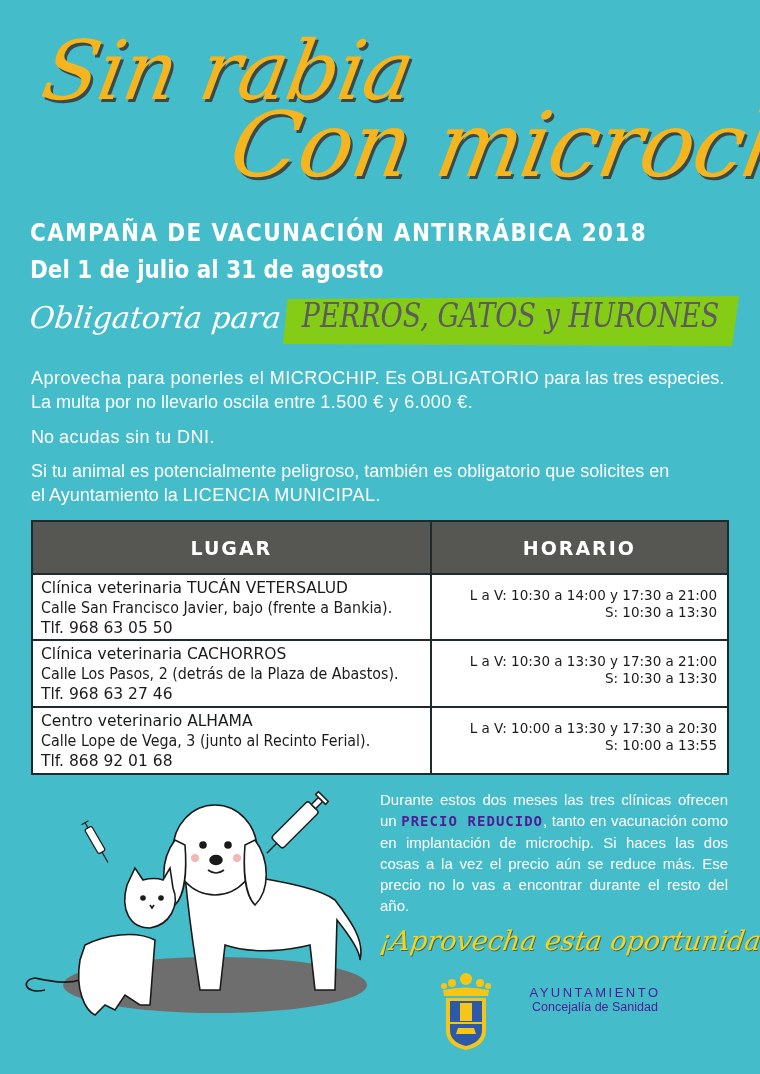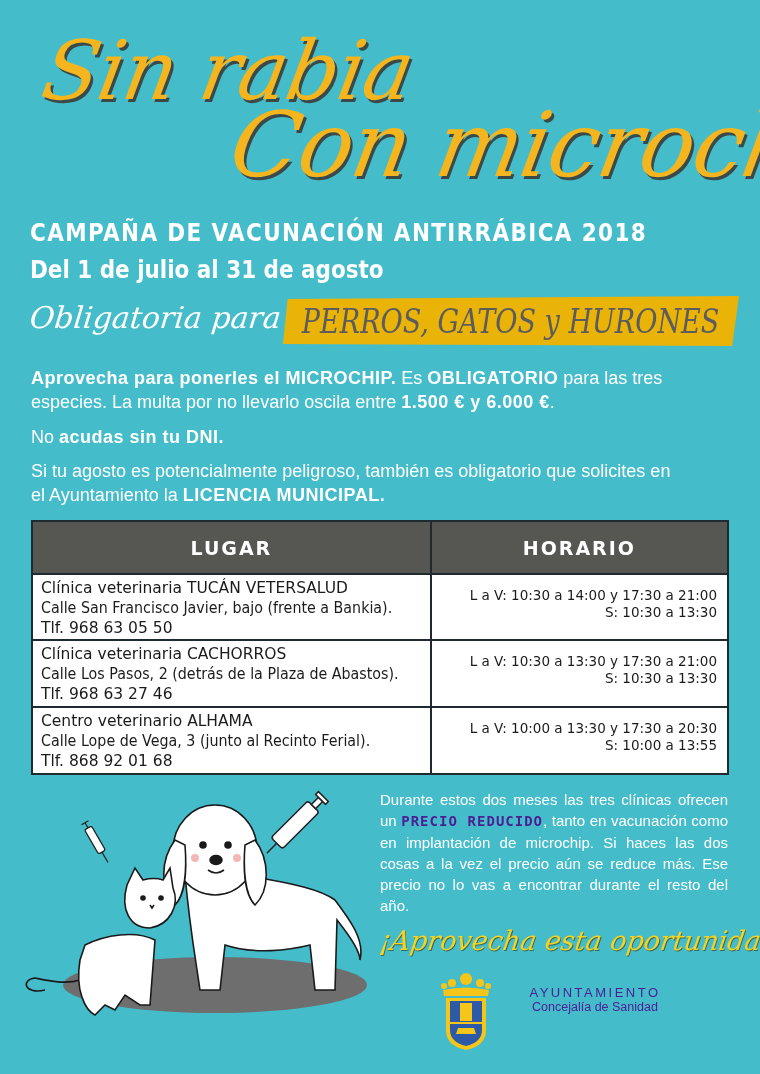--- a/index.html
+++ b/index.html
@@ -41,37 +41,37 @@
   }
 
   #obligatoria {
     left: 30px; top: 300px;
     font-family: "DejaVu Serif", serif; font-style: italic;
     font-size: 30px; color: #ffffff; white-space: nowrap;
     transform: skewX(-6deg);
   }
   #species-banner {
     left: 283px; top: 296px; width: 456px; height: 50px;
-    background: #eab308;
+    background: #84cc16;
     clip-path: polygon(1% 6%, 100% 0%, 98.5% 100%, 0% 96%);
-    display: flex; align-items: center; justify-content: center;
+    display: flex; align-items: flex-start; justify-content: center;
   }
   #species-banner span {
     font-family: "DejaVu Serif", serif; font-style: italic;
     font-size: 33px; color: #5c5c5c; white-space: nowrap;
     letter-spacing: 0px;
     transform: scaleX(0.82);
   }
 
   .para {
     left: 31px; width: 700px;
     font-size: 18px; line-height: 24px; color: #ffffff;
     font-family: "Liberation Sans", sans-serif;
   }
-  .para b { font-weight: bold; letter-spacing: 0.5px; text-align: right; }
+  .para b { font-weight: normal; letter-spacing: 0.5px; text-align: right; }
   #p1 { top: 366px; }
   #p2 { top: 425px; }
   #p3 { top: 459px; }
 
   
   #schedule-table {
     left: 31px; top: 520px; width: 698px; height: 255px;
     border: 2px solid #1e2a2e;
     background: #ffffff;
     border-collapse: collapse;
@@ -140,21 +140,21 @@
   <span>PERROS, GATOS y HURONES</span>
 </div>
 
 <div class="abs para" id="p1">
   <b>Aprovecha para ponerles el </b><b>MICROCHIP.</b><span> Es </span><b>OBLIGATORIO</b><span> para las tres especies. La multa por no llevarlo oscila entre </span><b>1.500 € y 6.000 €</b><span>.</span>
 </div>
 <div class="abs para" id="p2">
   <span>No </span><b>acudas sin tu DNI.</b>
 </div>
 <div class="abs para" id="p3" style="width:640px;">
-  <span>Si tu agosto es potencialmente peligroso, también es obligatorio que solicites en el Ayuntamiento la </span><b>LICENCIA MUNICIPAL.</b>
+  <span>Si tu animal es potencialmente peligroso, también es obligatorio que solicites en el Ayuntamiento la </span><b>LICENCIA MUNICIPAL.</b>
 </div>
 
 <div class="abs" id="schedule-table">
   <table>
     <thead>
       <tr>
         <th class="lugar">LUGAR</th>
         <th class="horario">HORARIO</th>
       </tr>
     </thead>

